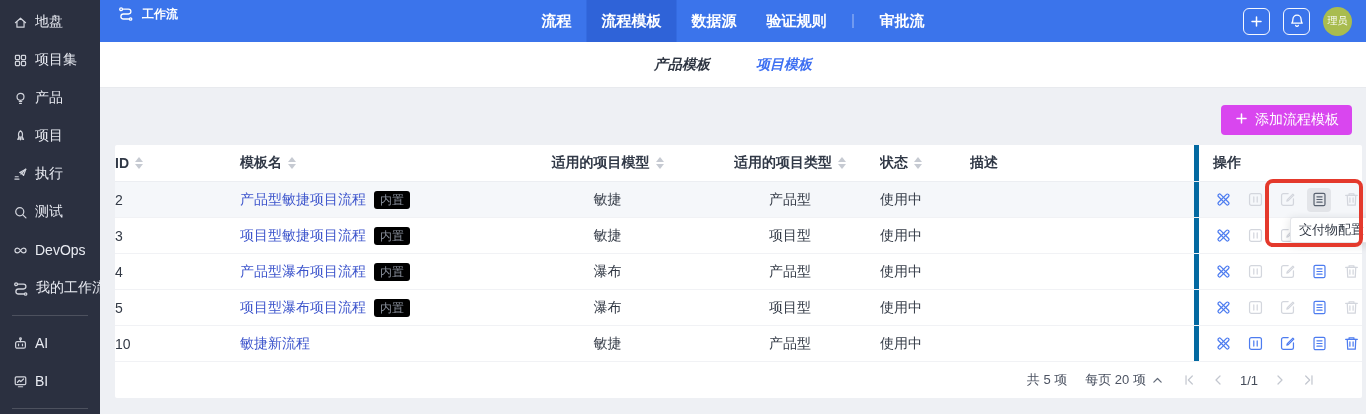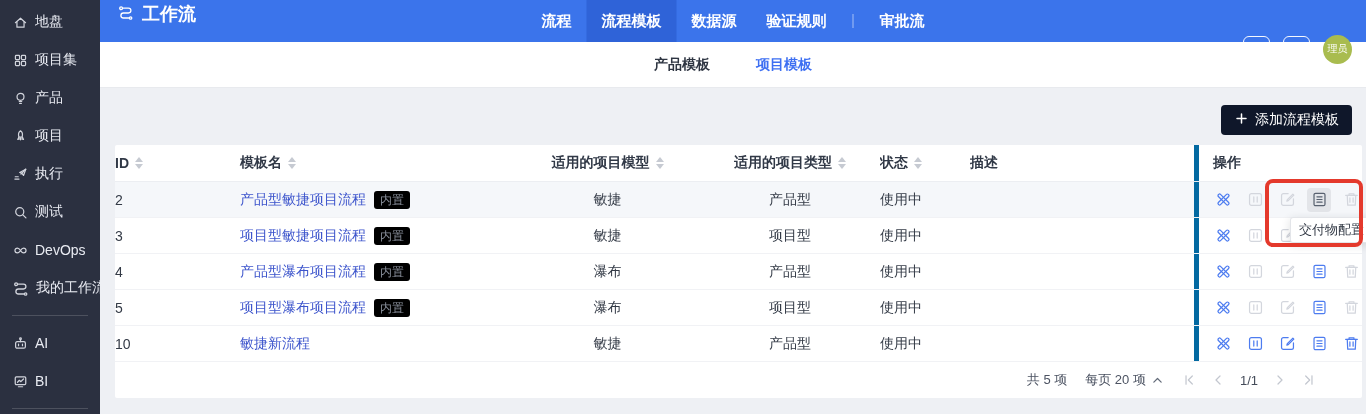--- a/index.html
+++ b/index.html
@@ -7,36 +7,36 @@
   body { position:relative; font-family:"Liberation Sans","DejaVu Sans",sans-serif; background:#eef0f4; }
 
   
   .sidebar { position:absolute; left:0; top:0; width:100px; height:414px; background:#2b3040; color:#e9ebf2; z-index:6; padding-top:3px; }
   .side-item { display:flex; align-items:center; gap:7px; height:38px; padding-left:13px; font-size:14px; white-space:nowrap; overflow:hidden; cursor:pointer; }
   .side-item .sicon { display:flex; align-items:center; opacity:.88; }
   .side-divider { height:1px; background:rgba(255,255,255,.16); margin:8px 12px; }
 
   
   .topbar { position:absolute; left:100px; top:0; width:1266px; height:42px; background:#3b74eb; color:#fff; z-index:5; }
-  .tb-title { position:absolute; left:18px; top:0; height:28px; display:flex; align-items:center; gap:8px; font-size:18px; font-weight:bold; }
+  .tb-title { position:absolute; left:18px; top:0; height:28px; display:flex; align-items:center; gap:8px; font-size:12px; font-weight:bold; }
   .tb-tabs { position:absolute; left:50%; transform:translateX(-50%); top:0; height:42px; display:flex; align-items:center; font-size:15px; font-weight:bold; white-space:nowrap; }
   .tb-tab { height:42px; display:flex; align-items:center; padding:16px 15px; cursor:pointer; }
   .tb-tab.active { background:#2f63d8; }
   .tb-sep { width:1px; height:14px; background:rgba(255,255,255,.55); margin:0 11px; }
-  .tb-right { position:absolute; right:14px; top:0; height:42px; display:flex; align-items:center; gap:13px;margin-top:28px; }
+  .tb-right { position:absolute; right:14px; top:0; height:42px; display:flex; align-items:center; gap:13px; }
   .tb-iconbtn { width:27px; height:27px; border:1.6px solid rgba(255,255,255,.95); border-radius:6px; display:flex; align-items:center; justify-content:center; cursor:pointer; color:#fff; }
   .avatar { width:29px; height:29px; border-radius:50%; background:#a9bc4f; color:#fff; font-size:10px; display:flex; align-items:center; justify-content:center; cursor:pointer; overflow:hidden; }
 
   
   .subtabs { position:absolute; left:100px; top:42px; width:1266px; height:46px; background:#fff; border-bottom:1px solid #e8eaee; display:flex; align-items:center; justify-content:center; gap:46px; font-size:14px; color:#2e3542; z-index:4; }
-  .subtab { cursor:pointer; font-weight:bold; }
+  .subtab { cursor:pointer; font-weight:bold;font-style:italic; }
   .subtab.active { color:#3d6ff2; }
 
   
-  .add-btn { position:absolute; top:105px; right:14px; height:30px; background:#0f172a; color:#fff; border:none; border-radius:4px; display:flex; align-items:center; gap:6px; padding:0 13px; font-size:14px; cursor:pointer; font-family:inherit; }
+  .add-btn { position:absolute; top:105px; right:14px; height:30px; background:#d946ef; color:#fff; border:none; border-radius:4px; display:flex; align-items:center; gap:6px; padding:0 13px; font-size:14px; cursor:pointer; font-family:inherit; }
 
   
   .card { position:absolute; left:115px; top:145px; right:4px; bottom:16px; background:#fff; border-radius:2px; display:flex; flex-direction:column; }
   .thead, .trow { display:grid; grid-template-columns:105px 295px 185px 180px 90px 1fr 168px; align-items:stretch; }
   .thead { height:37px; border-bottom:1px solid #eceef2; font-weight:bold; color:#313947; font-size:14px; }
   .trow { height:36px; border-bottom:1px solid #f1f2f5; font-size:14px; color:#333a46; }
   .trow.hl { background:#f5f7fa; }
   .hcell, .cell { display:flex; align-items:center; overflow:hidden; white-space:nowrap; }
   .c-id { }
   .c-name { padding-left:20px; }

